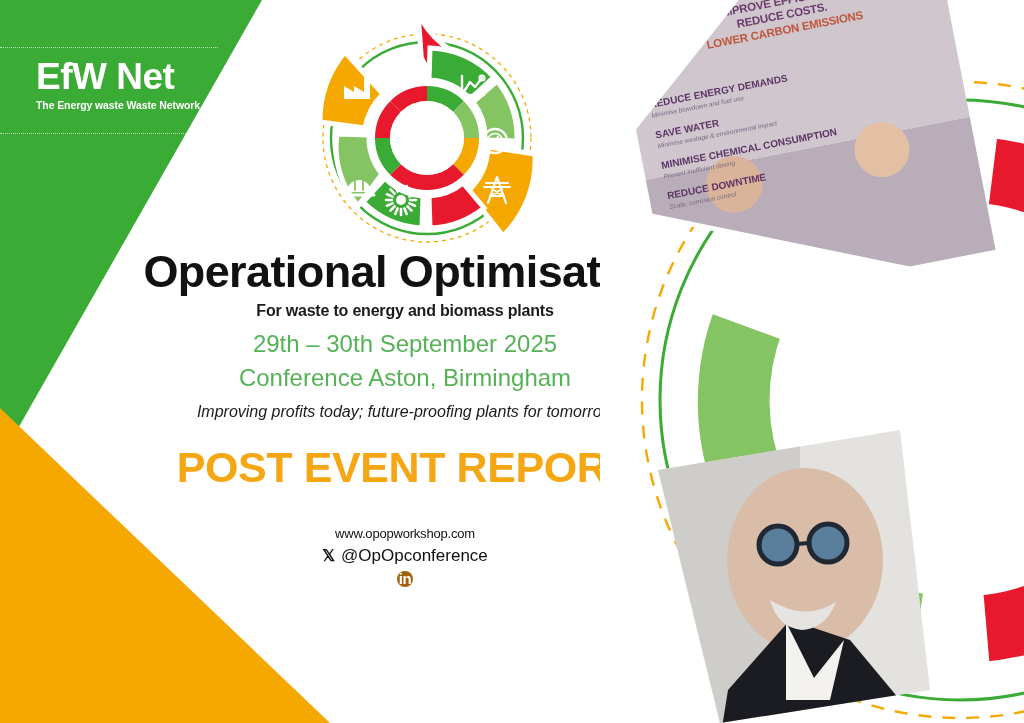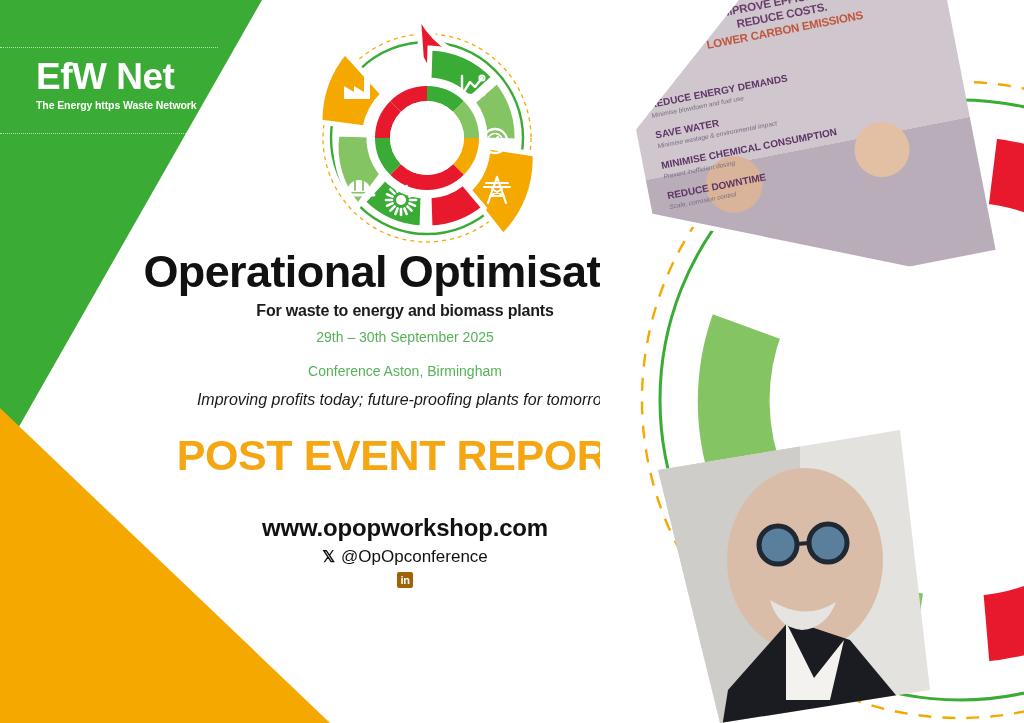--- a/index.html
+++ b/index.html
@@ -45,39 +45,39 @@
   }
   .ev-title{
     font-size:45px;font-weight:bold;color:#111;letter-spacing:-0.6px;
     line-height:1.05;white-space:nowrap;
   }
   .ev-sub{
     font-size:16px;font-weight:bold;color:#1b1b1b;margin-top:7px;
     letter-spacing:-0.2px;
   }
   .ev-date{
-    font-size:14px;color:#56B257;margin-top:9px;line-height:1.22;
+    font-size:24px;color:#56B257;margin-top:9px;line-height:1.22;
   }
   .ev-strap{
     font-size:16px;font-style:italic;color:#1b1b1b;margin-top:11px;
   }
   .ev-report{
     font-size:43px;font-weight:bold;color:#F5A613;margin-top:22px;
     letter-spacing:-0.4px;
   }
   .contact{margin-top:34px;}
-  .c-web{font-size:24px;font-weight:bold;color:#111;letter-spacing:-0.2px;}
+  .c-web{font-size:13px;font-weight:normal;color:#111;letter-spacing:-0.2px;}
   .c-row{
     display:flex;align-items:center;justify-content:center;gap:6px;
     margin-top:5px;font-size:17px;color:#111;
   }
   .x-glyph{font-size:16px;font-weight:bold;line-height:1;display:inline-block;}
   .li-glyph{
-    width:16px;height:16px;background:#a16207;color:#fff;border-radius:2px;
-    font-size:11px;font-weight:bold;line-height:16px;text-align:center;
+    width:16px;height:16px;background:#a16207;color:#fff;border-radius:8px;
+    font-size:15px;font-weight:bold;line-height:16px;text-align:center;
     display:inline-block;letter-spacing:-0.5px;
   }
 
   
   .collage{position:absolute;left:600px;top:0;width:424px;height:723px;overflow:hidden;}
   .collage svg{position:absolute;left:0;top:0;}
 
   
   .photo{position:absolute;overflow:hidden;}
 
@@ -117,21 +117,21 @@
 
 <div class="stage">
 
   <div class="green-wedge"></div>
   <div class="orange-wedge"></div>
   <div class="dot-rule r1"></div>
   <div class="dot-rule r2"></div>
 
   <div class="efw-logo">
     <div class="efw-title">EfW Net</div>
-    <div class="efw-sub">The Energy https Waste Network</div>
+    <div class="efw-sub">The Energy waste Waste Network</div>
   </div>
 
   <svg width="250" height="230" viewBox="0 0 250 230" style="position:absolute;left:302px;top:20px;">
     <g transform="translate(125,118)">
       <circle r="104" fill="none" stroke="#F5A800" stroke-width="1.3" stroke-dasharray="4 4"></circle>
       <circle r="96" fill="none" stroke="#3AAB34" stroke-width="2.4"></circle>
 
       <g>
         <path d="M0,-52 A52,52 0 0,1 36.8,-36.8 L26,-26 A37,37 0 0,0 0,-37 Z" fill="#3AAB34"></path>
         <path d="M36.8,-36.8 A52,52 0 0,1 52,0 L37,0 A37,37 0 0,0 26,-26 Z" fill="#85C463"></path>
@@ -217,21 +217,21 @@
           <path d="M8,-12 L8,-16 M11,-12 L11,-16" stroke-width="1.6"></path>
         </g>
       </g>
     </g>
   </svg>
 
   <div class="text-block">
     <div class="ev-title">Operational Optimisation</div>
     <div class="ev-sub">For waste to energy and biomass plants</div>
     <div class="ev-date">29th – 30th September 2025</div>
-    <div class="ev-date" style="margin-top:17px;">Conference Aston, Birmingham</div>
+    <div class="ev-date" style="margin-top:4px;">Conference Aston, Birmingham</div>
     <div class="ev-strap">Improving profits today; future-proofing plants for tomorrow</div>
     <div class="ev-report">POST EVENT REPORT</div>
 
     <div class="contact">
       <div class="c-web">www.opopworkshop.com</div>
       <div class="c-row">
         <span class="x-glyph">𝕏</span>
         <span>@OpOpconference</span>
       </div>
       <div class="c-row">

